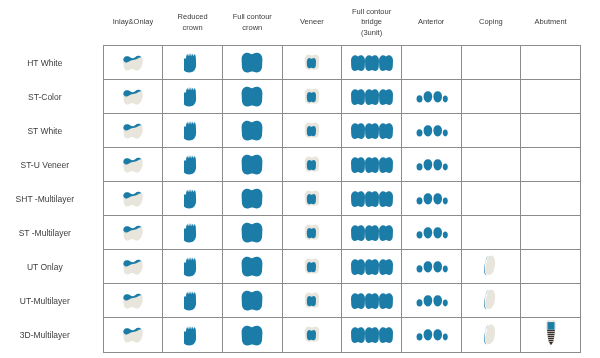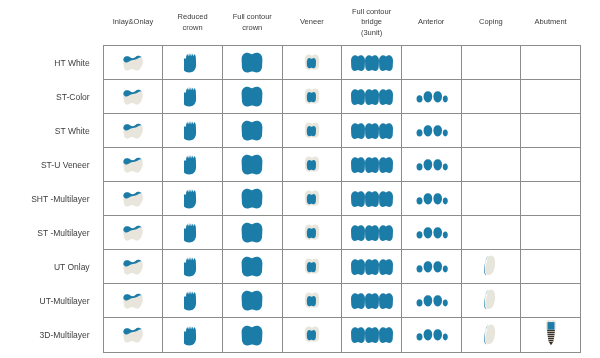--- a/index.html
+++ b/index.html
@@ -74,21 +74,20 @@
   tbody td {
     height: 33px;
     border: 1px solid #8c8c8c;
     text-align: center;
     vertical-align: middle;
     padding: 0;
     background: #ffffff;
   }
   tbody td.row-label {
     border: none;
-    text-align: right;
     padding-right: 13px;
     font-size: 8.5px;
     color: #3c3c3c;
     white-space: nowrap;
     background: #ffffff;
   }
 
   .cell-icon {
     display: inline-flex;
     align-items: center;

